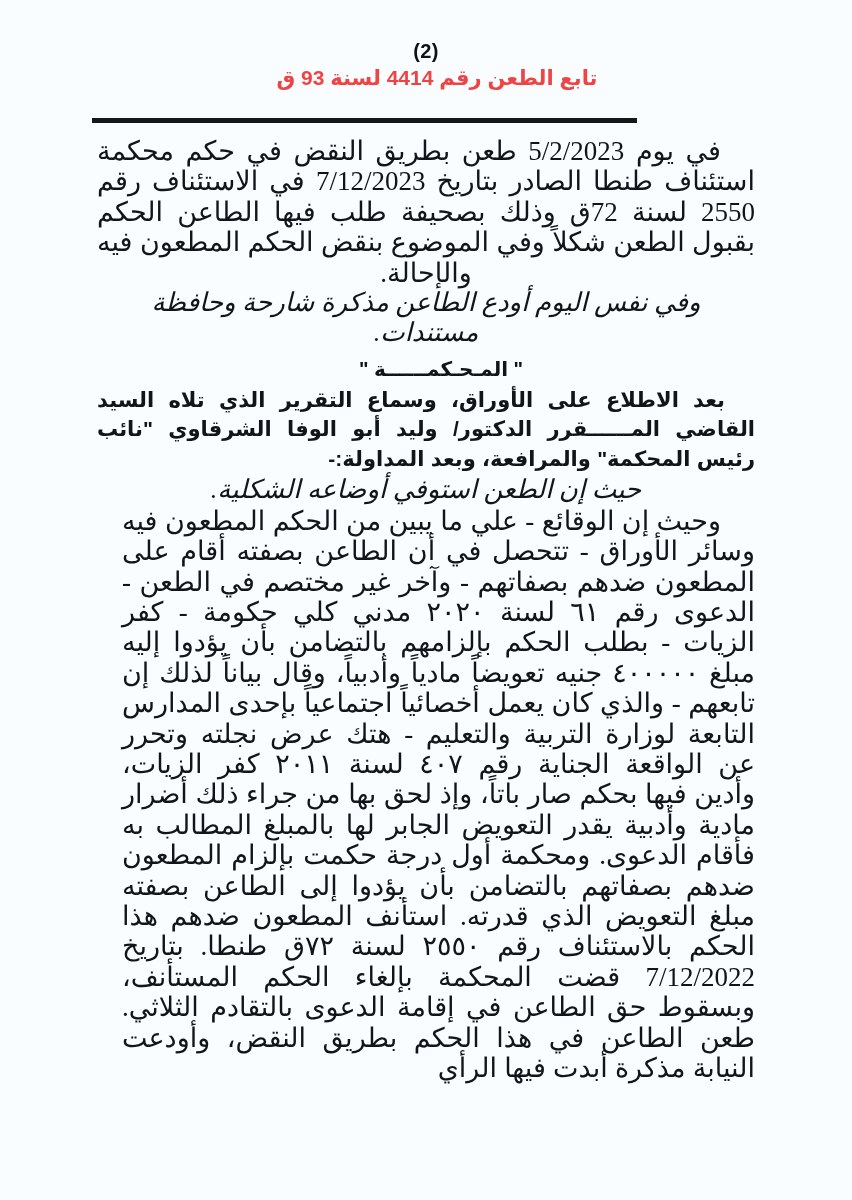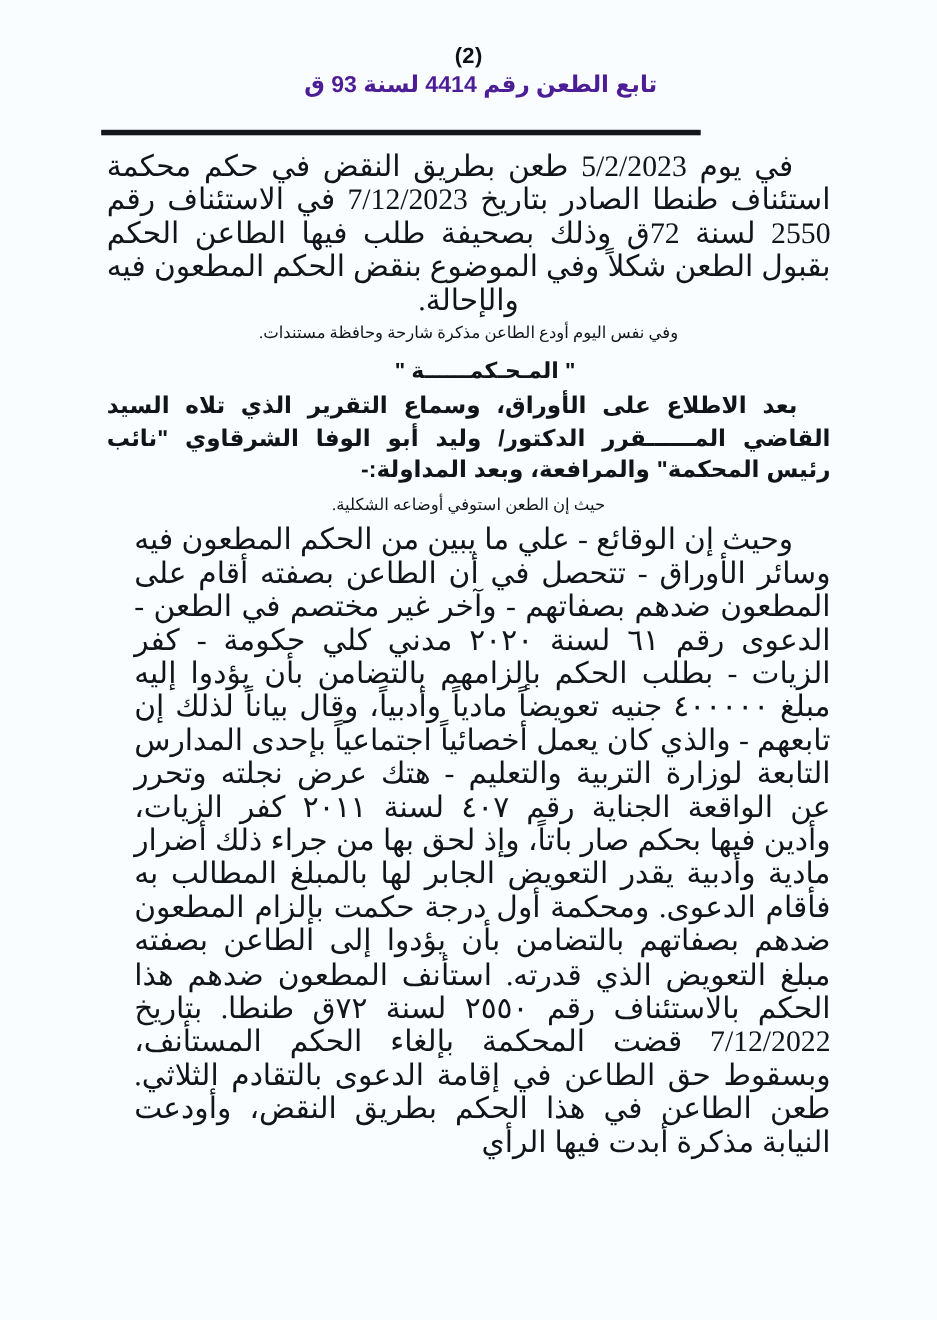--- a/index.html
+++ b/index.html
@@ -39,21 +39,21 @@
     line-height: 1.1;
     color: #0d1115;
     letter-spacing: 0.3px;
     margin-bottom: 3px;
   }
   .doc-title {
     font-family: "Liberation Sans", "DejaVu Sans", sans-serif;
     font-weight: bold;
     font-size: 21px;
     line-height: 1.25;
-    color: #4c1d95;
+    color: #ef4444;
     direction: rtl;
     padding-left: 22px;
   }
 
   .rule {
     position: absolute;
     top: 118px;
     left: 92px;
     width: 545px;
     height: 5px;
@@ -84,23 +84,24 @@
     text-align-last: center;
   }
   p.para.last-right {
     text-align-last: right;
     margin-left: 25px;
   }
 
   
   p.line-center {
     margin: 0;
-    font-size: 15px;
+    font-size: 26px;
     line-height: 30.4px;
     text-align: center;
+    font-style: italic;
   }
 
   
   .court-heading {
     margin: 6px 0 2px 0;
     text-align: center;
     font-family: "Liberation Sans", "DejaVu Sans", sans-serif;
     font-weight: bold;
     font-size: 20px;
     line-height: 28px;

